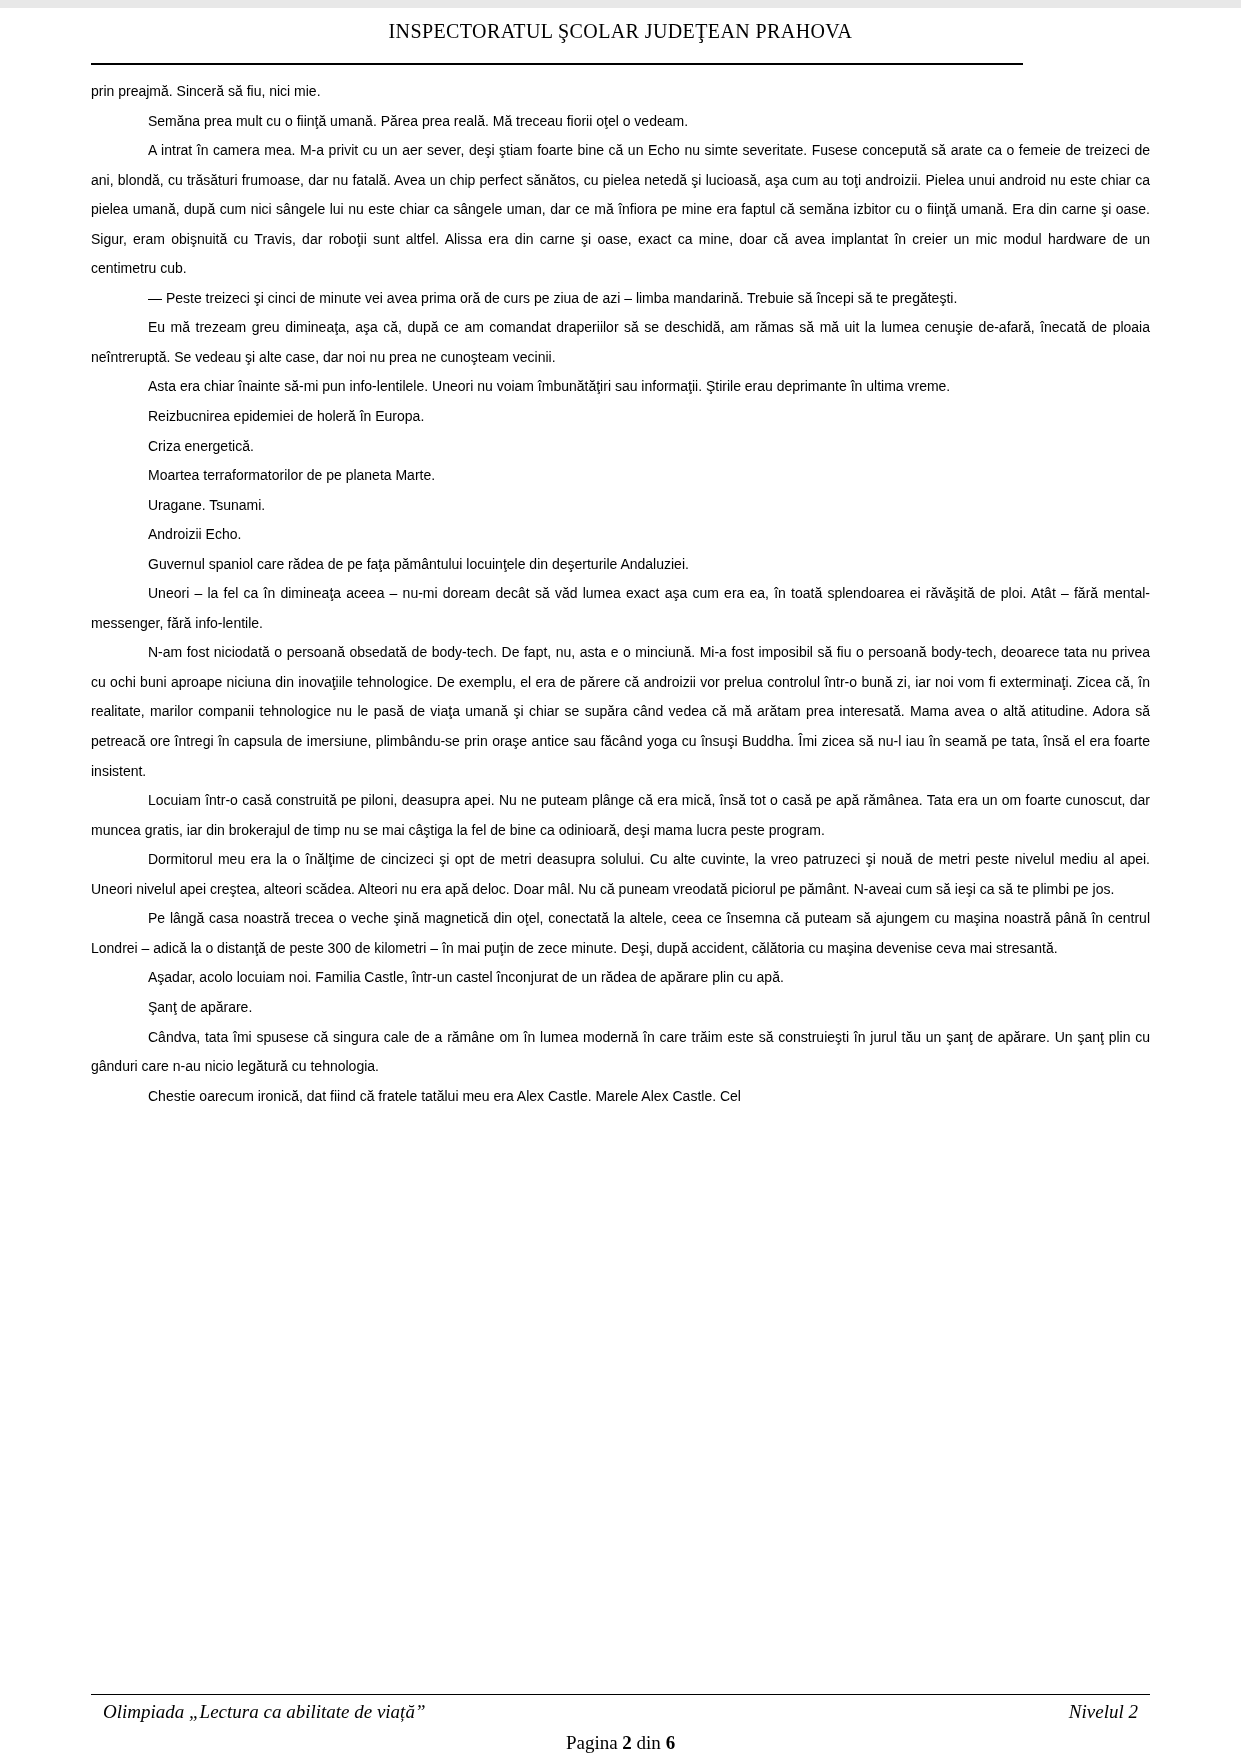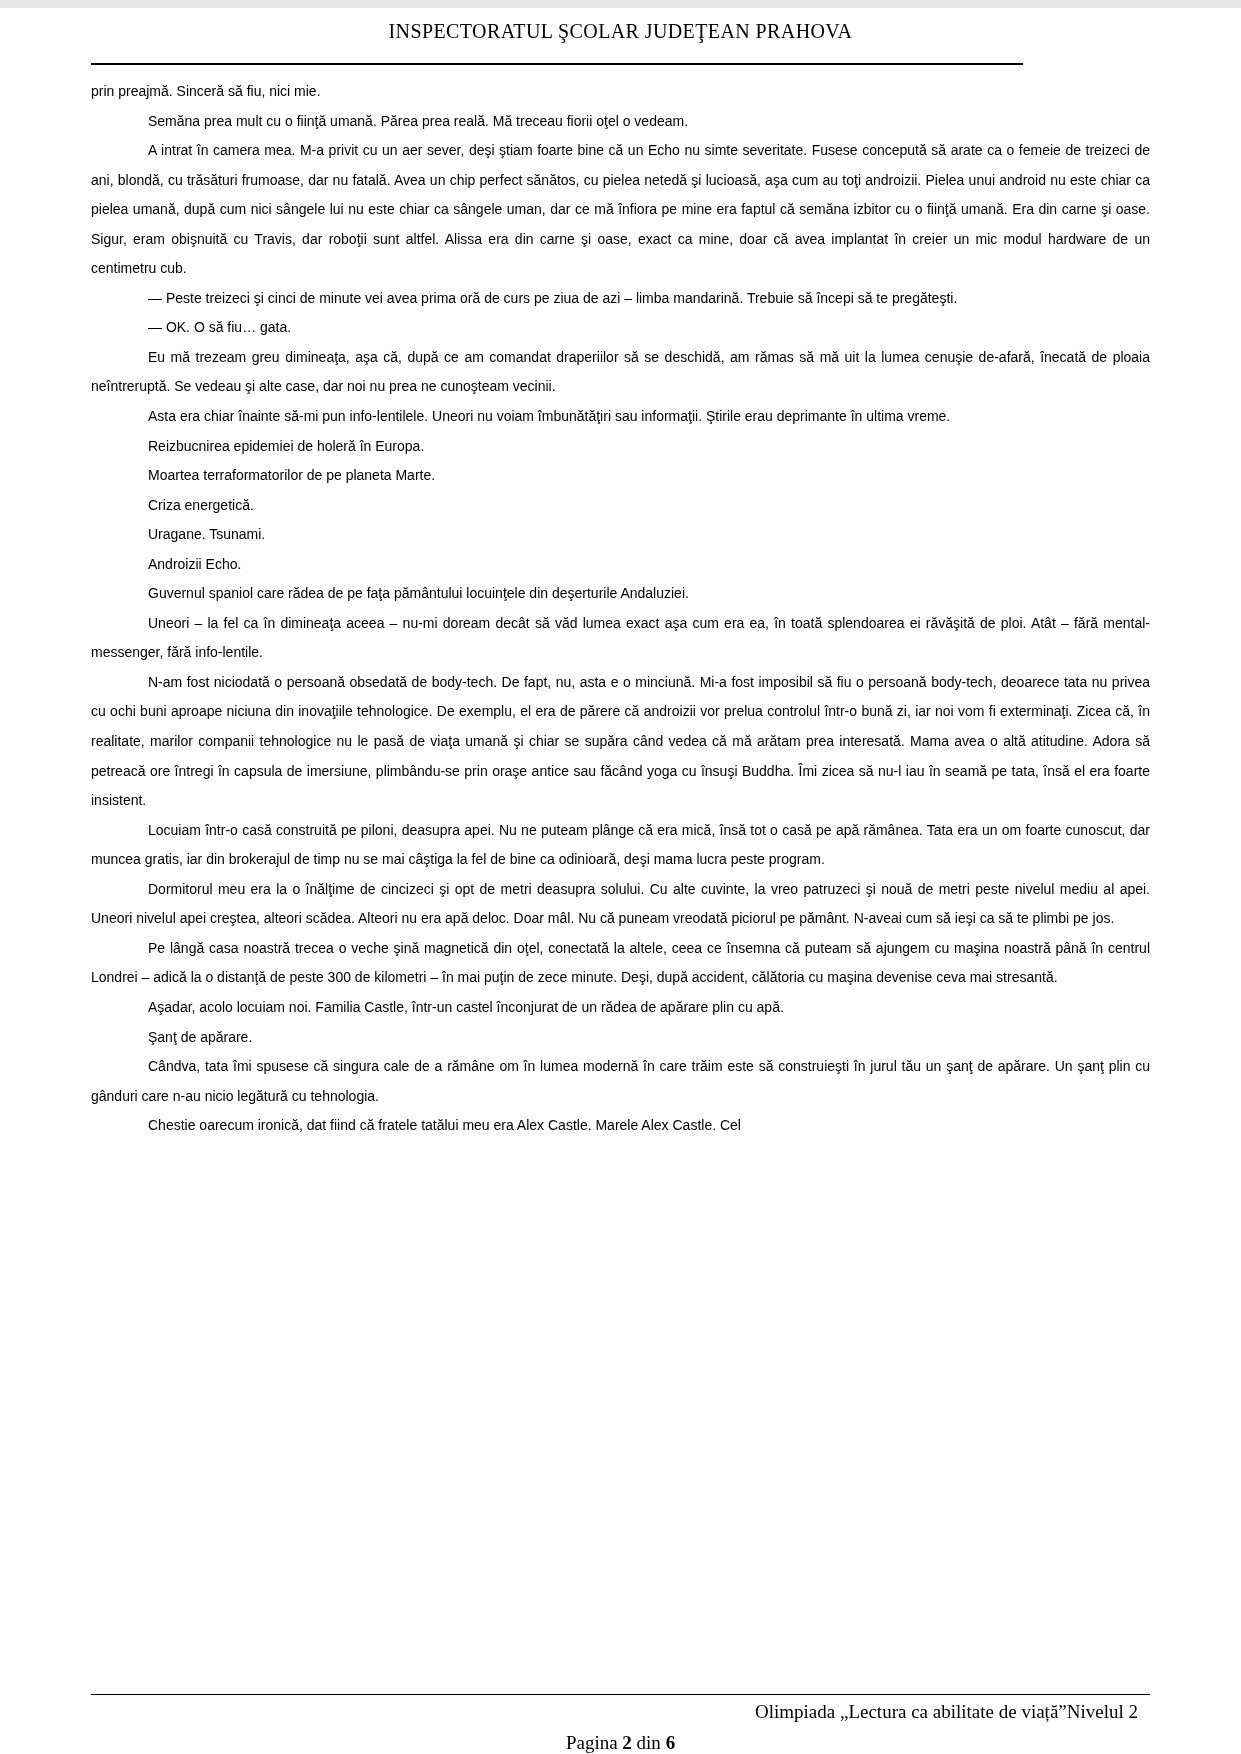--- a/index.html
+++ b/index.html
@@ -44,22 +44,23 @@
     right: 91px;
     bottom: 6px;
     font-family: "Liberation Serif", serif;
     font-size: 19px;
   }
   .footer-rule {
     border-top: 1.5px solid #000;
   }
   .footer-row {
     display: flex;
-    justify-content: flex-end;
+    justify-content: space-between;
     padding: 6px 12px 0 12px;
+    font-style: italic;
   }
   .page-line {
     text-align: center;
     margin-top: 9px;
     padding-bottom: 2px;
   }
 </style>
 </head>
 <body>
 
@@ -67,26 +68,25 @@
 
   <div class="doc-header">INSPECTORATUL ŞCOLAR JUDEŢEAN PRAHOVA</div>
 
   <div class="header-rule"></div>
 
   <div class="doc-body">
       <p class="para"><span>prin preajmă. Sinceră să fiu, nici mie.</span></p>
       <p class="para indent"><span>Semăna prea mult cu o fiinţă umană. Părea prea reală. Mă treceau fiorii oţel o vedeam.</span></p>
       <p class="para indent"><span>A intrat în camera mea. M-a privit cu un aer sever, deşi ştiam foarte bine că un Echo nu simte severitate. Fusese concepută să arate ca o femeie de treizeci de ani, blondă, cu trăsături frumoase, dar nu fatală. Avea un chip perfect sănătos, cu pielea netedă şi lucioasă, aşa cum au toţi androizii. Pielea unui android nu este chiar ca pielea umană, după cum nici sângele lui nu este chiar ca sângele uman, dar ce mă înfiora pe mine era faptul că semăna izbitor cu o fiinţă umană. Era din carne şi oase. Sigur, eram obişnuită cu Travis, dar roboţii sunt altfel. Alissa era din carne şi oase, exact ca mine, doar că avea implantat în creier un mic modul hardware de un centimetru cub.</span></p>
       <p class="para indent"><span>— Peste treizeci şi cinci de minute vei avea prima oră de curs pe ziua de azi – limba mandarină. Trebuie să începi să te pregăteşti.</span></p>
-      <p class="para indent"><span>— OK. O să fiu… gata.</span></p>
       <p class="para indent"><span>Eu mă trezeam greu dimineaţa, aşa că, după ce am comandat draperiilor să se deschidă, am rămas să mă uit la lumea cenuşie de-afară, înecată de ploaia neîntreruptă. Se vedeau şi alte case, dar noi nu prea ne cunoşteam vecinii.</span></p>
       <p class="para indent"><span>Asta era chiar înainte să-mi pun info-lentilele. Uneori nu voiam îmbunătăţiri sau informaţii. Ştirile erau deprimante în ultima vreme.</span></p>
       <p class="para indent"><span>Reizbucnirea epidemiei de holeră în Europa.</span></p>
+      <p class="para indent"><span>Criza energetică.</span></p>
       <p class="para indent"><span>Moartea terraformatorilor de pe planeta Marte.</span></p>
-      <p class="para indent"><span>Criza energetică.</span></p>
       <p class="para indent"><span>Uragane. Tsunami.</span></p>
       <p class="para indent"><span>Androizii Echo.</span></p>
       <p class="para indent"><span>Guvernul spaniol care rădea de pe faţa pământului locuinţele din deşerturile Andaluziei.</span></p>
       <p class="para indent"><span>Uneori – la fel ca în dimineaţa aceea – nu-mi doream decât să văd lumea exact aşa cum era ea, în toată splendoarea ei răvăşită de ploi. Atât – fără mental-messenger, fără info-lentile.</span></p>
       <p class="para indent"><span>N-am fost niciodată o persoană obsedată de </span><span class="it">body-tech</span><span>. De fapt, nu, asta e o minciună. Mi-a fost imposibil să fiu o persoană </span><span class="it">body-tech,</span><span> deoarece tata nu privea cu ochi buni aproape niciuna din inovaţiile tehnologice. De exemplu, el era de părere că androizii vor prelua controlul într-o bună zi, iar noi vom fi exterminaţi. Zicea că, în realitate, marilor companii tehnologice nu le pasă de viaţa umană şi chiar se supăra când vedea că mă arătam prea interesată. Mama avea o altă atitudine. Adora să petreacă ore întregi în capsula de imersiune, plimbându-se prin oraşe antice sau făcând yoga cu însuşi Buddha. Îmi zicea să nu-l iau în seamă pe tata, însă el era foarte insistent.</span></p>
       <p class="para indent"><span>Locuiam într-o casă construită pe piloni, deasupra apei. Nu ne puteam plânge că era mică, însă tot o casă pe apă rămânea. Tata era un om foarte cunoscut, dar muncea gratis, iar din brokerajul de timp nu se mai câştiga la fel de bine ca odinioară, deşi mama lucra peste program.</span></p>
       <p class="para indent"><span>Dormitorul meu era la o înălţime de cincizeci şi opt de metri deasupra solului. Cu alte cuvinte, la vreo patruzeci şi nouă de metri peste nivelul mediu al apei. Uneori nivelul apei creştea, alteori scădea. Alteori nu era apă deloc. Doar mâl. Nu că puneam vreodată piciorul pe pământ. N-aveai cum să ieşi ca să te plimbi pe jos.</span></p>
       <p class="para indent"><span>Pe lângă casa noastră trecea o veche şină magnetică din oţel, conectată la altele, ceea ce însemna că puteam să ajungem cu maşina noastră până în centrul Londrei – adică la o distanţă de peste 300 de kilometri – în mai puţin de zece minute. Deşi, după accident, călătoria cu maşina devenise ceva mai stresantă.</span></p>
       <p class="para indent"><span>Aşadar, acolo locuiam noi. </span><span class="it">Familia Castle, într-un castel înconjurat de un rădea de apărare plin cu apă.</span></p>
       <p class="para indent"><span>Şanţ de apărare.</span></p>

